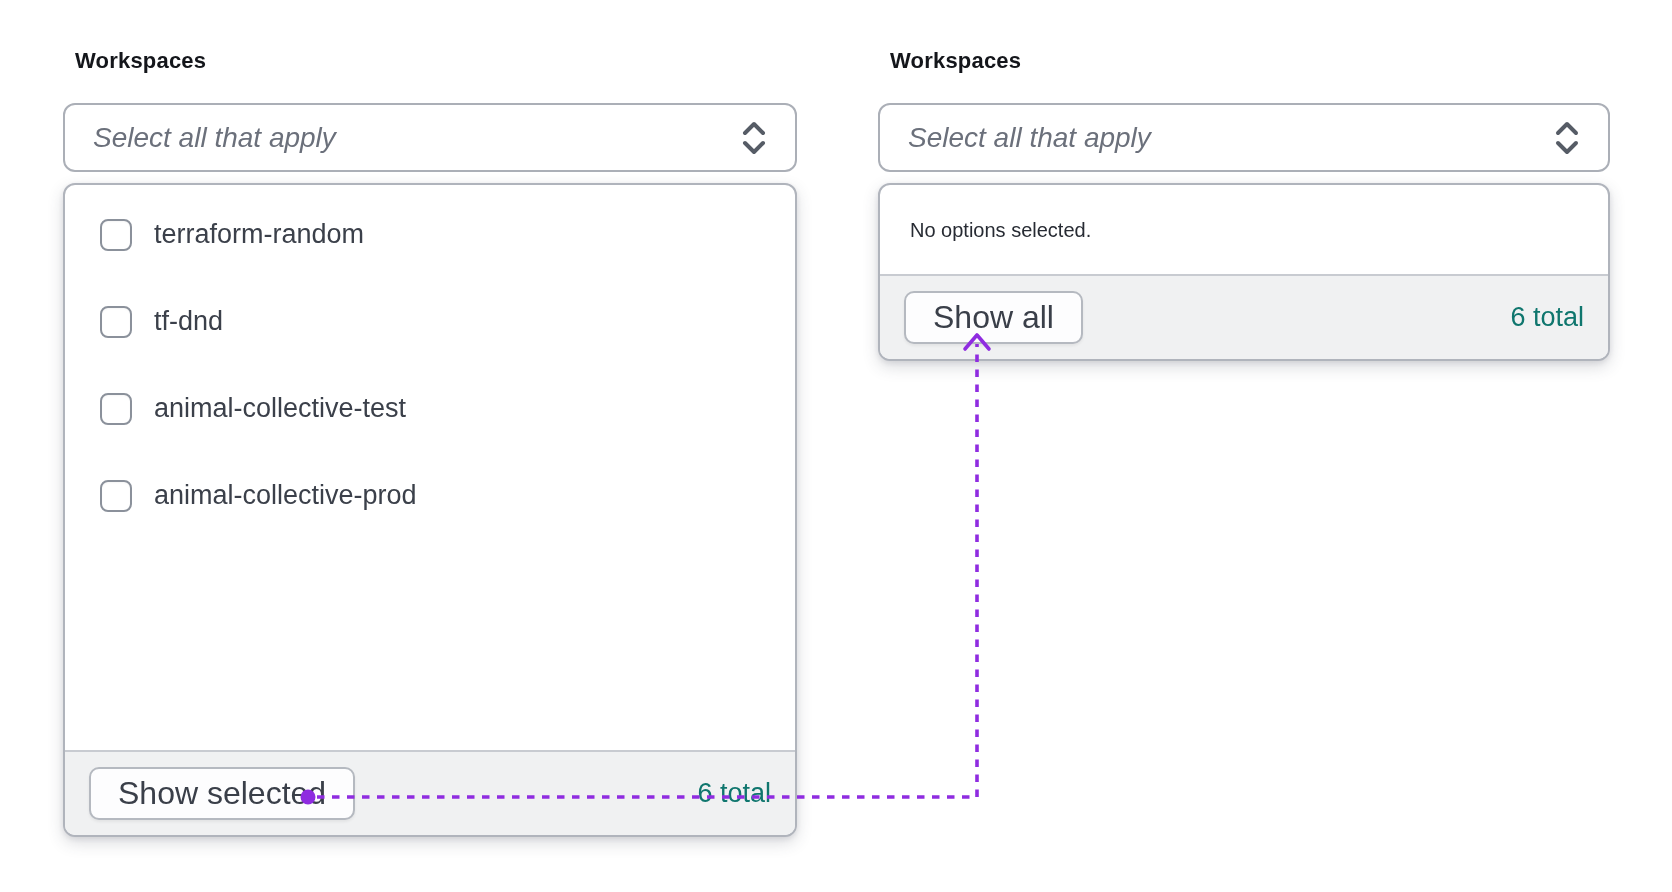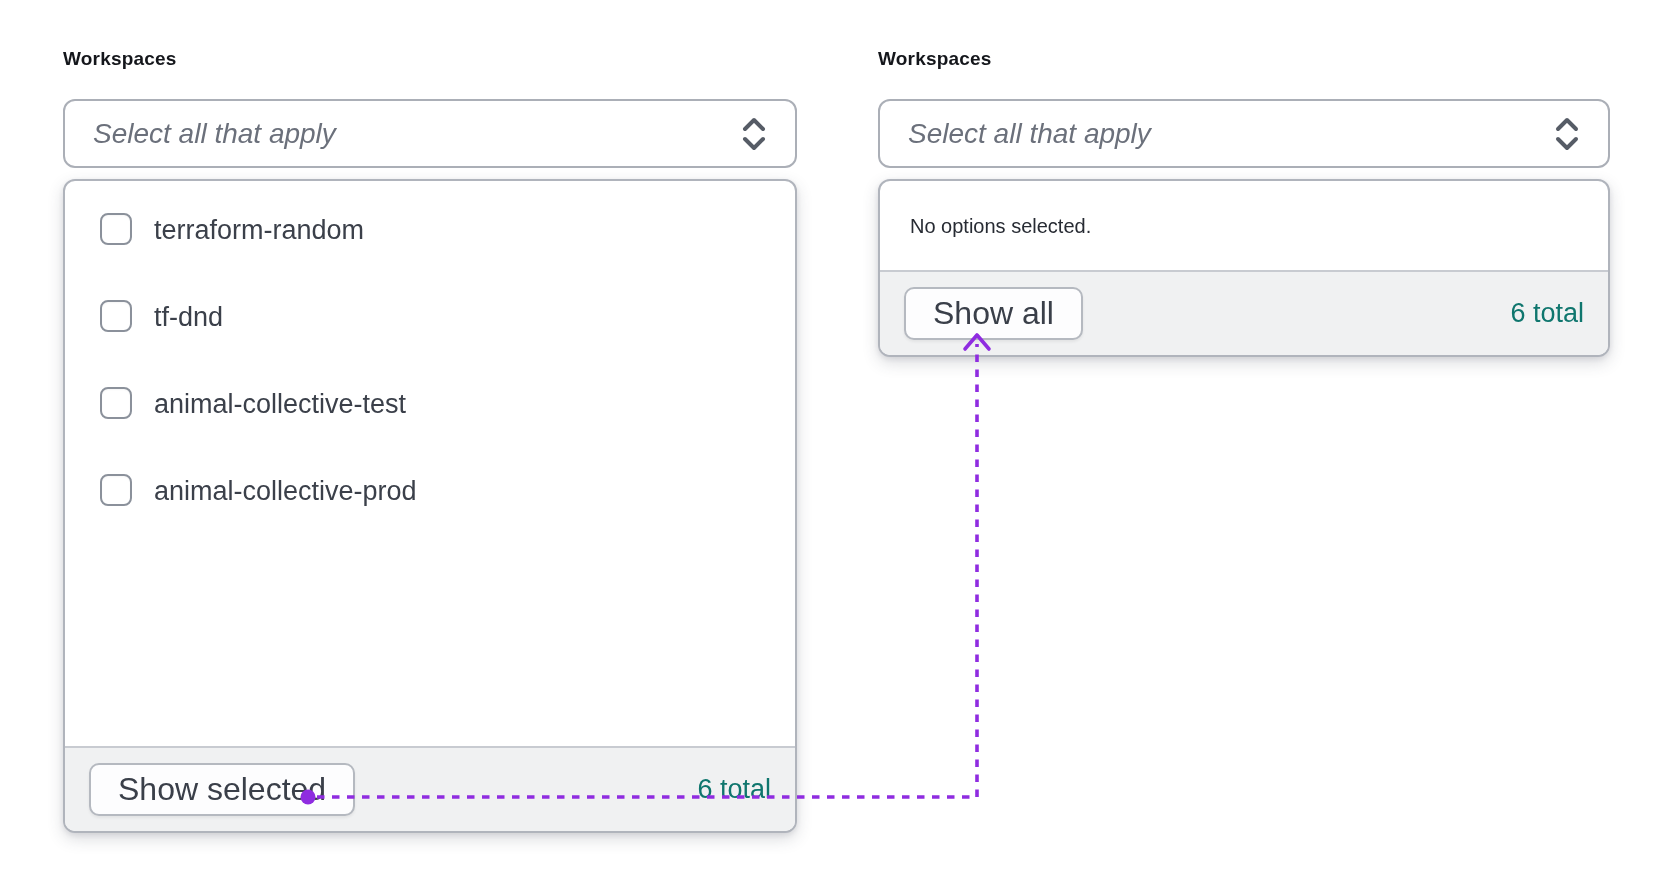--- a/index.html
+++ b/index.html
@@ -4,41 +4,41 @@
 <style>
   * { margin:0; padding:0; box-sizing:border-box; }
   html,body { width:1672px; height:892px; background:#ffffff;
     font-family:"Liberation Sans","DejaVu Sans",sans-serif; }
   .stage { position:relative; width:1672px; height:892px; overflow:hidden; }
 
   .col { position:absolute; top:48px; }
   .col-left  { left:63px;  width:734px; }
   .col-right { left:878px; width:732px; }
 
-  .field-label { font-size:19px; font-weight:700; color:#14161b; letter-spacing:0.2px; }
+  .field-label { font-size:22px; font-weight:700; color:#14161b; letter-spacing:0.2px;margin-left:12px; }
 
   .select-trigger {
     position:relative; margin-top:29px; height:69px; width:100%;
     background:#ffffff; border:2px solid #abafb7; border-radius:12px;
     display:flex; align-items:center; padding:0 28px; cursor:pointer;font-style:italic;
   }
   .select-placeholder { font-size:28px; color:#6b707b; flex:1 1 auto;
     white-space:nowrap; overflow:hidden; }
   .chevron-updown { flex:0 0 auto; width:26px; height:34px; color:#565c66; }
 
   .panel {
     position:relative; margin-top:11px; width:100%;
     background:#ffffff; border:2px solid #b0b4bc; border-radius:12px;
     box-shadow:0 6px 16px rgba(55,60,75,0.18), 0 2px 5px rgba(55,60,75,0.10);
   }
   .panel-left { height:654px; }
   .panel-right { height:178px; }
 
   .options { padding:31px 30px 0 35px; }
-  .option-row { display:flex; align-items:flex-start; min-height:37px; margin-bottom:50px; cursor:pointer; }
+  .option-row { display:flex; align-items:center; min-height:37px; margin-bottom:50px; cursor:pointer; }
   .checkbox {
     flex:0 0 auto; width:32px; height:32px; margin-top:1px;
     background:#ffffff; border:2px solid #8b919b; border-radius:8px;
     box-shadow:inset 0 1px 2px rgba(0,0,0,0.04); cursor:pointer;
   }
   .option-label { margin-left:22px; font-size:27px; line-height:37px; color:#3b404a; max-width:558px; }
 
   .panel-footer {
     position:absolute; left:0; right:0; bottom:0; height:85px;
     background:#f0f1f2; border-top:2px solid #c8cbd1;

